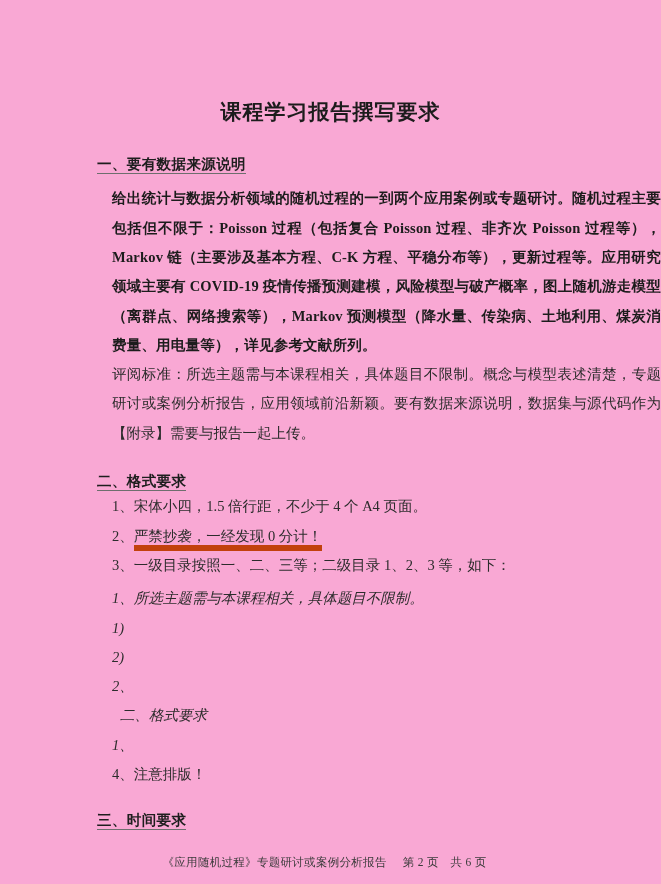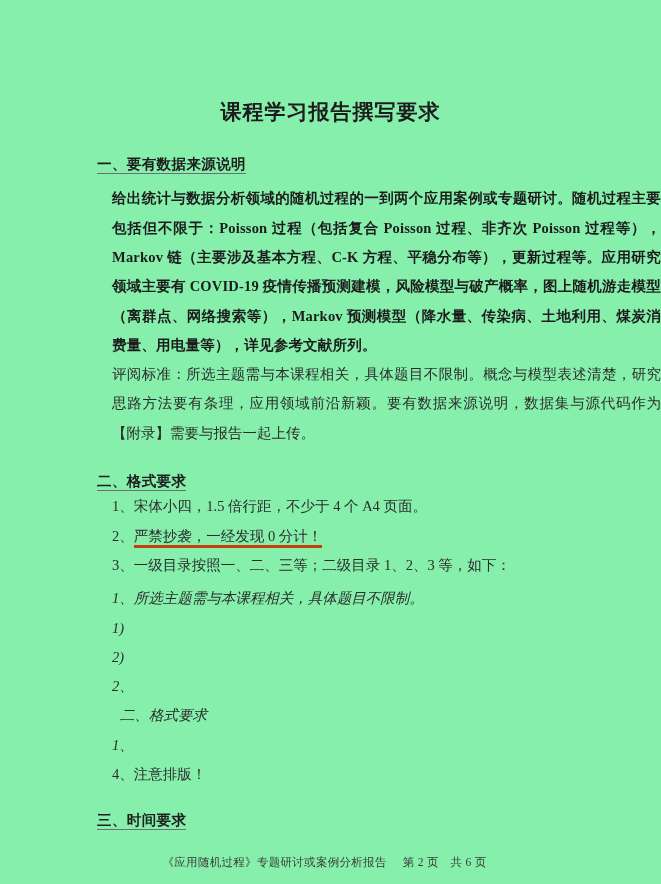--- a/index.html
+++ b/index.html
@@ -9,21 +9,21 @@
   }
   body {
     font-family: "Liberation Serif", "DejaVu Serif", serif;
     color: #262626;
     -webkit-font-smoothing: antialiased;
   }
   .page {
     position: relative;
     width: 661px;
     height: 884px;
-    background: #86efac;
+    background: #f9a8d4;
     overflow: hidden;
     box-sizing: border-box;
   }
   .content {
     position: absolute;
     left: 0;
     top: 0;
     width: 661px;
   }
 
@@ -81,21 +81,21 @@
 
   
   .list-item {
     margin: 0;
     padding-left: 112px;
     font-size: 14.5px;
     line-height: 2.02;
     color: #2c2c2c;
   }
   .list-item .underlined {
-    border-bottom: 3px solid #c2410c;
+    border-bottom: 6px solid #c2410c;
     padding-bottom: 1px;
   }
 
   
   .sample-item {
     margin: 0;
     font-size: 14.5px;
     font-style: italic;
     line-height: 2.02;
     color: #2c2c2c;
@@ -127,21 +127,21 @@
   <div class="content">
 
     <h1 class="doc-title">课程学习报告撰写要求</h1>
 
     <div class="section-heading sec-1">
       <span class="underlined">一、要有数据来源说明</span>
     </div>
 
     <p class="para bold para-main">给出统计与数据分析领域的随机过程的一到两个应用案例或专题研讨。随机过程主要包括但不限于：Poisson 过程（包括复合 Poisson 过程、非齐次 Poisson 过程等），Markov 链（主要涉及基本方程、C-K 方程、平稳分布等），更新过程等。应用研究领域主要有 COVID-19 疫情传播预测建模，风险模型与破产概率，图上随机游走模型（离群点、网络搜索等），Markov 预测模型（降水量、传染病、土地利用、煤炭消费量、用电量等），详见参考文献所列。</p>
 
-    <p class="para normal para-criteria">评阅标准：所选主题需与本课程相关，具体题目不限制。概念与模型表述清楚，研究思路方法要有条理，应用领域前沿新颖。要有数据来源说明，数据集与源代码作为【附录】需要与报告一起上传。</p>
+    <p class="para normal para-criteria">评阅标准：所选主题需与本课程相关，具体题目不限制。概念与模型表述清楚，专题研讨或案例分析报告，应用领域前沿新颖。要有数据来源说明，数据集与源代码作为【附录】需要与报告一起上传。</p>
 
     <div class="section-heading sec-2">
       <span class="underlined">二、格式要求</span>
     </div>
 
     <p class="list-item">
       <span>1、宋体小四，1.5 倍行距，不少于 4 个 A4 页面。</span>
     </p>
 
     <p class="list-item">

